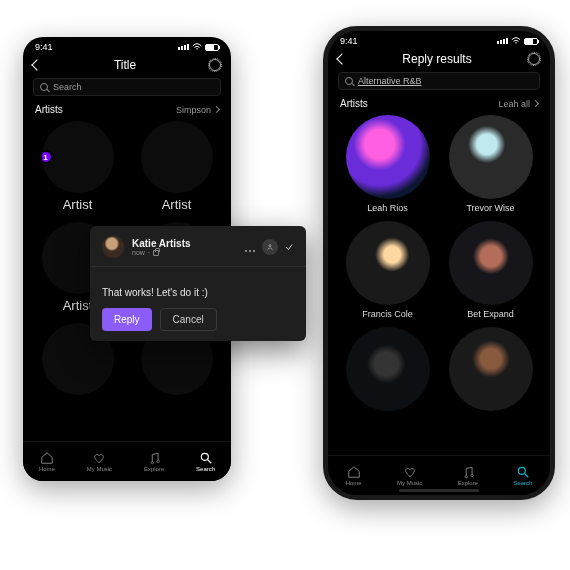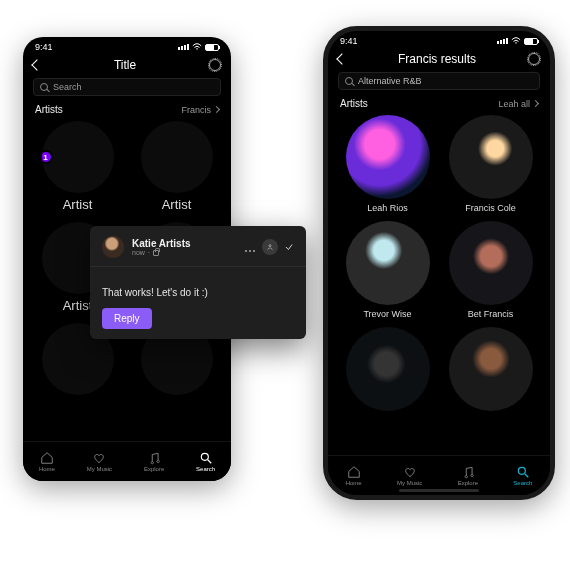--- a/index.html
+++ b/index.html
@@ -38,21 +38,21 @@
   .batt i { display:block; height:100%; width:70%; background:#fff; }
   .header { display:flex; align-items:center; justify-content:space-between; padding: 4px 10px 6px; }
   .header .title { font-size: 12px; font-weight: 500; }
   .chev-back { width: 8px; height: 8px; border-left: 1.5px solid #fff; border-bottom: 1.5px solid #fff; transform: rotate(45deg); }
   .gear { width: 12px; height: 12px; border: 1.5px solid #aaa; border-radius: 50%; position: relative; }
   .gear::before { content:""; position:absolute; inset:-2px; border:1.5px dotted #aaa; border-radius:50%; }
   .searchbar { margin: 0 10px 8px; background: #0b0b0b; border: 1px solid #222; border-radius: 4px; display:flex; align-items:center; padding: 3px 6px; gap: 5px; }
   .mag { width: 8px; height: 8px; border: 1.2px solid #888; border-radius: 50%; position: relative; }
   .mag::after { content:""; position:absolute; width:4px; height:1.2px; background:#888; right:-3px; bottom:-1px; transform:rotate(45deg); }
   .searchbar .txt { font-size: 9px; color: #999; }
-  .phone.right .searchbar .txt { color: #bbb; }
+  .phone.right .searchbar .txt { color: #bbb; text-decoration: underline; }
   .secrow { display:flex; justify-content:space-between; align-items:center; padding: 0 12px 6px; }
   .secrow .st { font-size: 10px; color: #eee; }
   .secrow .act { font-size: 9px; color: #999; display:flex; align-items:center; gap:3px; }
   .chev-r { width:5px; height:5px; border-right:1px solid #888; border-top:1px solid #888; transform:rotate(45deg); display:inline-block; }
   .grid { display:grid; grid-template-columns: 1fr 1fr; gap: 10px 14px; padding: 0 12px; }
   .cell { display:flex; flex-direction:column; align-items:center; gap:4px; }
   .ava { width: 72px; height: 72px; border-radius: 50%; background: #0e0e0e; position: relative; overflow:hidden; }
   .left .ava { background:#0c0c0c; }
   .badge { position:absolute; left:-3px; top:50%; transform:translateY(-50%); width:14px; height:14px; border-radius:50%; background:#7a00ff; color:#fff; font-size:8px; font-weight:700; display:flex; align-items:center; justify-content:center; border:2px solid #000; }
   .cap { font-size: 13px; color: #ddd; }
@@ -125,21 +125,21 @@
       <span class="title">Title</span>
       <span class="gear"></span>
     </div>
     <div class="searchbar">
       <span class="mag"></span>
       <span class="txt">Search</span>
     </div>
     <div class="secrow">
       <span class="st">Artists</span>
       <span class="act">
-        <span>Francis</span>
+        <span>Simpson</span>
         <span class="chev-r"></span>
       </span>
     </div>
     <div class="grid">
       <div class="cell">
         <div class="ava" style="position:relative">
             <span class="badge">1</span>
           </div>
         <span class="cap">Artist</span>
       </div>
@@ -223,20 +223,21 @@
       </span>
       <svg class="check" viewBox="0 0 16 16">
           <polyline points="3,8 7,12 13,4"></polyline>
         </svg>
     </div>
   </div>
   <div class="hr"></div>
   <div class="body">That works! Let's do it :)</div>
   <div class="btns">
     <button class="btn primary">Reply</button>
+    <button class="btn secondary">Cancel</button>
   </div>
 </div>
 
 <div class="phone right">
   <div class="screen">
     <div class="status">
       <span>9:41</span>
       <span class="sigs">
         <span class="bars">
             <span></span>
@@ -247,50 +248,50 @@
         <svg width="10" height="8" viewBox="0 0 12 9">
             <path d="M1 3 Q6 -2 11 3 M3 5 Q6 2 9 5 M5 7 Q6 6 7 7" stroke="#fff" stroke-width="1.2" fill="none"></path>
           </svg>
         <span class="batt">
             <i></i>
           </span>
       </span>
     </div>
     <div class="header">
       <span class="chev-back"></span>
-      <span class="title">Francis results</span>
+      <span class="title">Reply results</span>
       <span class="gear"></span>
     </div>
     <div class="searchbar">
       <span class="mag"></span>
       <span class="txt">Alternative R&amp;B</span>
     </div>
     <div class="secrow">
       <span class="st">Artists</span>
       <span class="act">
         <span>Leah all</span>
         <span class="chev-r"></span>
       </span>
     </div>
     <div class="grid">
       <div class="cell art1">
         <div class="ava"></div>
         <span class="cap">Leah Rios</span>
       </div>
+      <div class="cell art3">
+        <div class="ava"></div>
+        <span class="cap">Trevor Wise</span>
+      </div>
       <div class="cell art2">
         <div class="ava"></div>
         <span class="cap">Francis Cole</span>
       </div>
-      <div class="cell art3">
-        <div class="ava"></div>
-        <span class="cap">Trevor Wise</span>
-      </div>
       <div class="cell art4">
         <div class="ava"></div>
-        <span class="cap">Bet Francis</span>
+        <span class="cap">Bet Expand</span>
       </div>
       <div class="cell art5">
         <div class="ava"></div>
         <span class="cap"></span>
       </div>
       <div class="cell art6">
         <div class="ava"></div>
         <span class="cap"></span>
       </div>
     </div>

